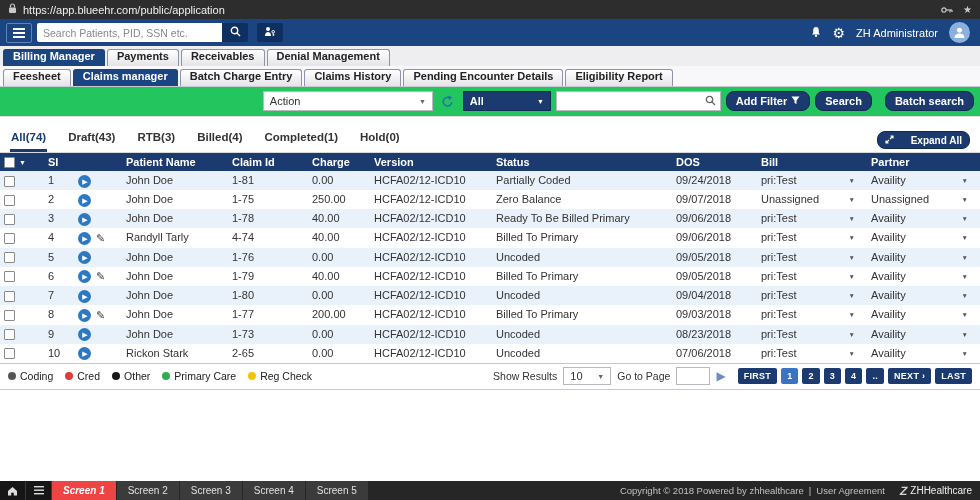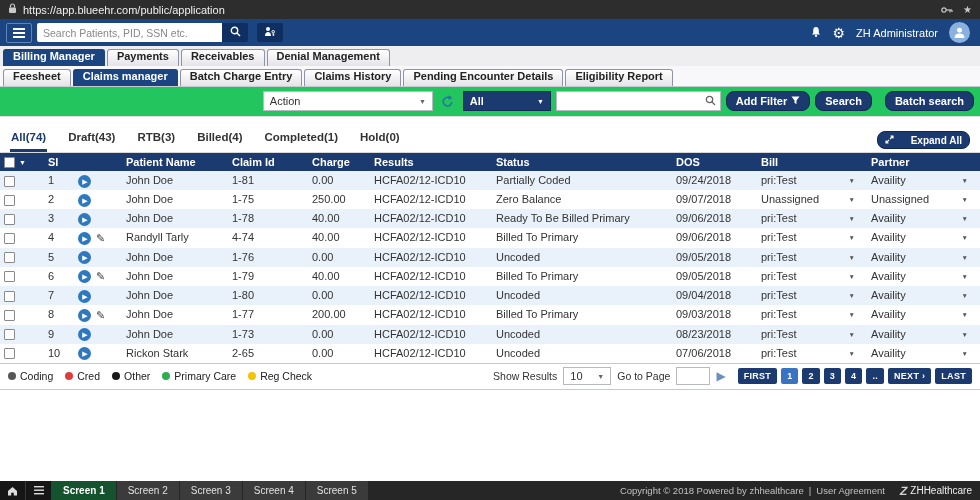--- a/index.html
+++ b/index.html
@@ -81,21 +81,21 @@
   .go-arrow { color: #6b8fbe; font-size: 12px; cursor: pointer; line-height: 1; }
   .pages { display: flex; gap: 4px; margin-left: 6px; }
   .page-btn { background: #1b3a70; color: #fff; font-size: 9px; font-weight: bold; padding: 3px 6px; border-radius: 2px; cursor: pointer; letter-spacing: 0.3px; }
   .page-btn.active { background: #3a74c0; }
 
   
   .footer { position: absolute; left: 0; right: 0; bottom: 0; height: 19px; background: #262626; display: flex; align-items: center; }
   .footer-icon { width: 26px; height: 19px; background: #161616; border-right: 1px solid #3a3a3a; display: flex; align-items: center; justify-content: center; cursor: pointer; }
   .screens { display: flex; height: 19px; }
   .screen-tab { height: 19px; line-height: 19px; padding: 0 11px; background: #3b3b3b; color: #e0e0e0; font-size: 10px; border-right: 1px solid #262626; cursor: pointer; }
-  .screen-tab.active { background: #14532d; color: #fff; font-weight: bold; }
+  .screen-tab.active { background: #ef4444; color: #fff; font-weight: bold; font-style: italic; }
   .footer-right { margin-left: auto; display: flex; align-items: center; gap: 5px; padding-right: 8px; color: #c2c2c2; font-size: 9.5px; }
   .ua-link { color: #c2c2c2; cursor: pointer; }
   .brand { display: inline-flex; align-items: center; gap: 3px; color: #eee; font-size: 10px; margin-left: 10px; }
   .z-mark { display: inline-block; transform: skewX(-12deg); font-weight: bold; font-size: 12px; color: #d5d5d5; }
 </style>
 </head>
 <body>
 
 <div class="browser-bar">
   <span><svg width="9" height="11" viewBox="0 0 9 11">
@@ -236,21 +236,21 @@
           <span class="th-cb">
             <span class="cb"></span>
             <span class="caret-w">▼</span>
           </span>
         </th>
     <th>SI</th>
         <th></th>
         <th>Patient Name</th>
         <th>Claim Id</th>
         <th>Charge</th>
-        <th>Results</th>
+        <th>Version</th>
         <th>Status</th>
         <th>DOS</th>
         <th>Bill</th>
         <th>Partner</th>
       </tr>
   </thead>
   <tbody>
       <tr>
         <td><span class="cb"></span></td>
         <td>1</td>

